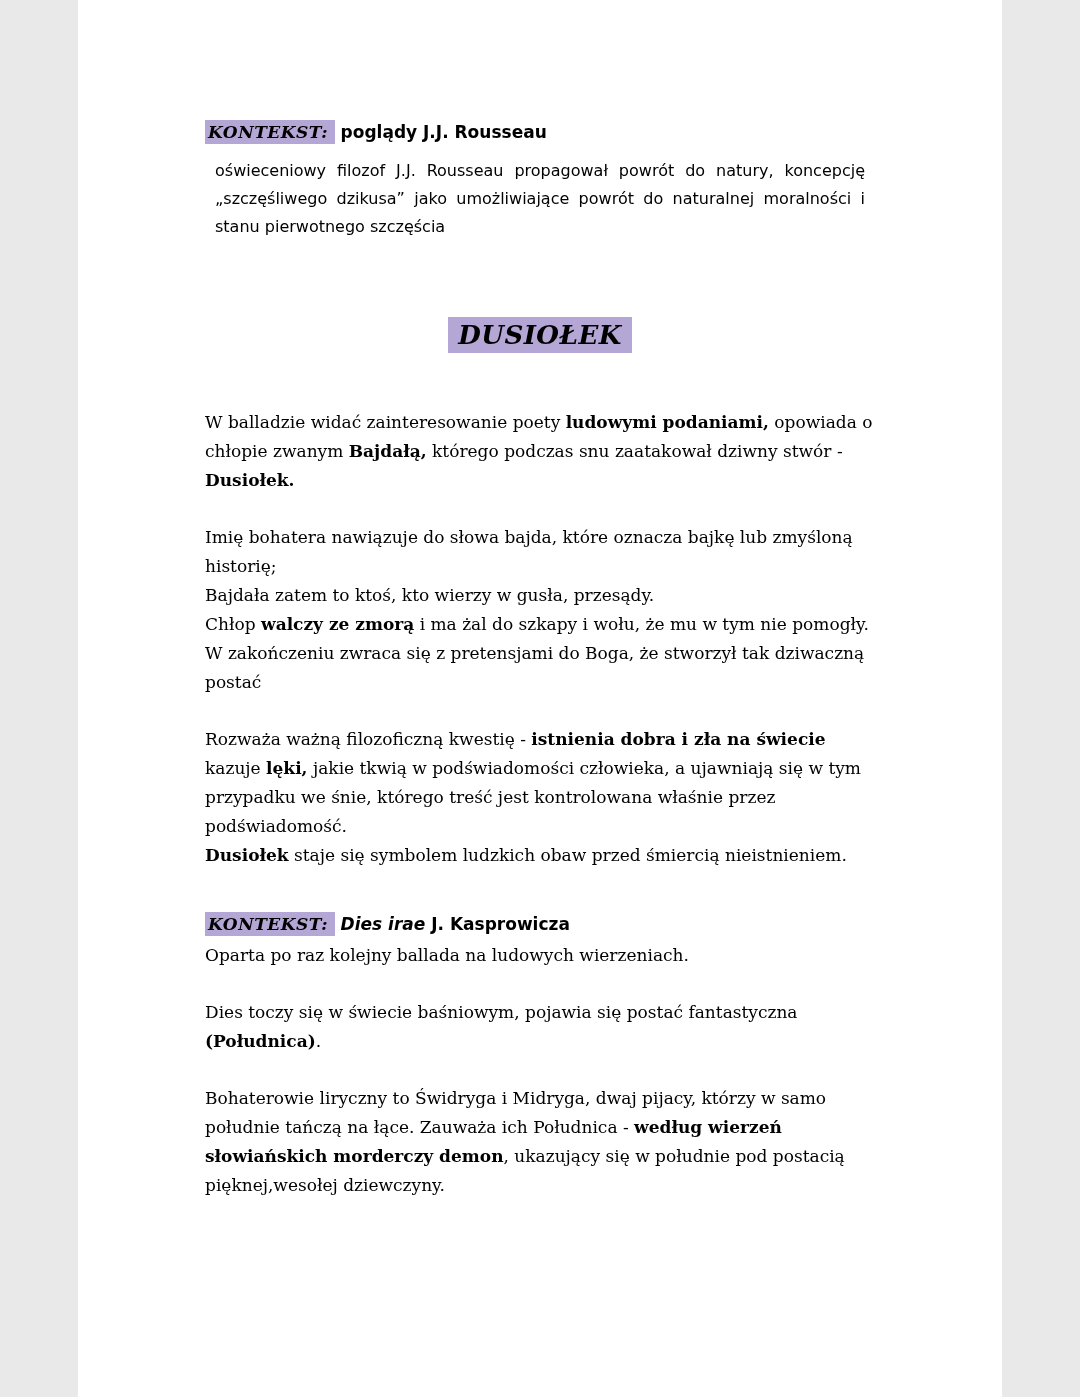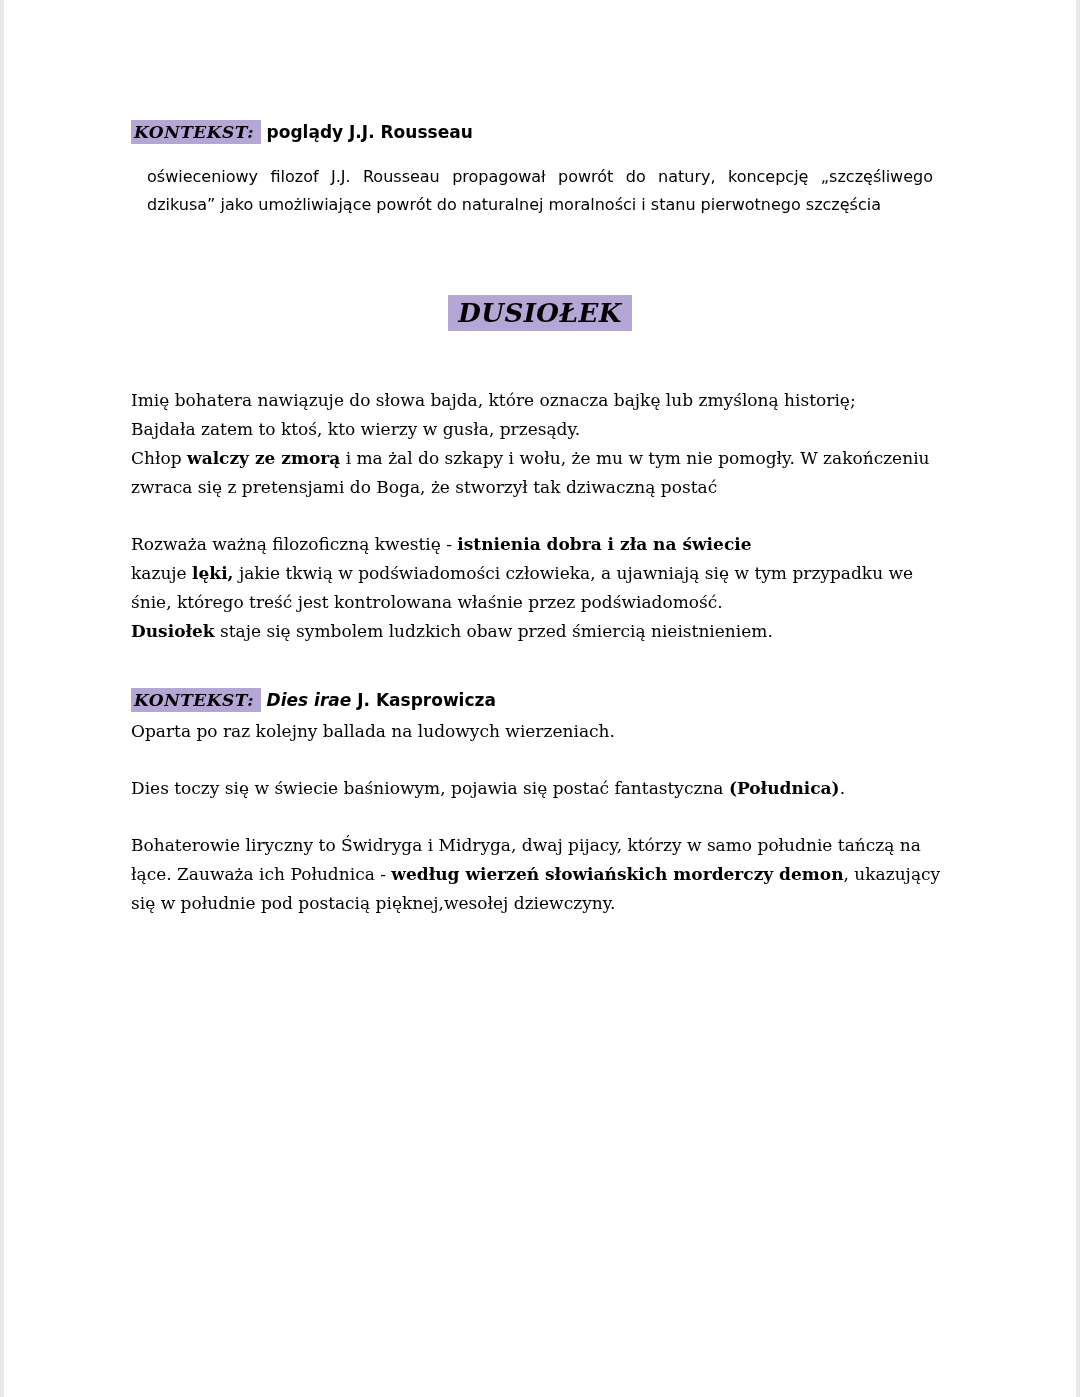--- a/index.html
+++ b/index.html
@@ -1,35 +1,35 @@
 <!DOCTYPE html>
 <html style="--hl: #b4a7d6;"><head>
 <meta charset="utf-8">
 <style>
   :root { --hl: #b4a7d6; }
   * { box-sizing: border-box; }
   html, body { margin: 0; padding: 0; background: #e9e9e9; }
   .page {
-    width: 1072px;
+    width: 924px;
     height: 1397px;
     margin: 0 auto;
     background: #ffffff;
     padding: 118px 127px 28px 127px;
     overflow: hidden;
   }
   .block { margin: 0; }
   .block:first-child { margin-top: 0 !important; }
 
   .t-context-title {
     margin: 40px 0 2px 0;
     font-size: 17px;
     line-height: 29px;
   }
   .t-context-body {
-    margin: 16px;
+    margin: 10px;
     font-size: 16px;
     line-height: 28px;
     text-align: justify;
   }
   .t-heading {
     margin: 76px 0 54px 0;
     text-align: center;
     font-size: 26px;
     line-height: 36px;
   }
@@ -58,19 +58,20 @@
   }
   .t-heading .hl { padding: 3px 10px; }
 </style>
 </head>
 <body>
 
 <div class="page">
     <div class="block t-context-title"><span class="run f-fancy hl">KONTEKST:</span><span class="run f-sans"> </span><span class="run f-sans b">poglądy J.J. Rousseau</span></div>
     <div class="block t-context-body"><span class="run f-sans">oświeceniowy filozof J.J. Rousseau propagował powrót do natury, koncepcję „szczęśliwego dzikusa” jako umożliwiające powrót do naturalnej moralności i stanu pierwotnego szczęścia</span></div>
     <div class="block t-heading"><span class="run f-fancy hl">DUSIOŁEK</span></div>
+    <div class="block t-paragraph"><span class="run f-serif">W balladzie widać zainteresowanie poety </span><span class="run f-serif b">ludowymi podaniami,</span><span class="run f-serif"> opowiada o chłopie zwanym </span><span class="run f-serif b">Bajdałą,</span><span class="run f-serif"> którego podczas snu zaatakował dziwny stwór - </span><span class="run f-serif b">Dusiołek.</span></div>
     <div class="block t-paragraph"><span class="run f-serif">Imię bohatera nawiązuje do słowa bajda, które oznacza bajkę lub zmyśloną historię;</span><br><span class="run f-serif">Bajdała zatem to ktoś, kto wierzy w gusła, przesądy.</span><br><span class="run f-serif">Chłop </span><span class="run f-serif b">walczy ze zmorą</span><span class="run f-serif"> i ma żal do szkapy i wołu, że mu w tym nie pomogły. W zakończeniu zwraca się z pretensjami do Boga, że stworzył tak dziwaczną postać</span></div>
     <div class="block t-paragraph"><span class="run f-serif">Rozważa ważną filozoficzną kwestię - </span><span class="run f-serif b">istnienia dobra i zła na świecie</span><br><span class="run f-serif">kazuje </span><span class="run f-serif b">lęki,</span><span class="run f-serif"> jakie tkwią w podświadomości człowieka, a ujawniają się w tym przypadku we śnie, którego treść jest kontrolowana właśnie przez podświadomość.</span><br><span class="run f-serif b">Dusiołek</span><span class="run f-serif"> staje się symbolem ludzkich obaw przed śmiercią nieistnieniem.</span></div>
     <div class="block t-context-title"><span class="run f-fancy hl">KONTEKST:</span><span class="run f-sans"> </span><span class="run f-sans b i">Dies irae</span><span class="run f-sans b"> J. Kasprowicza</span></div>
     <div class="block t-paragraph"><span class="run f-serif">Oparta po raz kolejny ballada na ludowych wierzeniach.</span></div>
     <div class="block t-paragraph"><span class="run f-serif">Dies toczy się w świecie baśniowym, pojawia się postać fantastyczna </span><span class="run f-serif b">(Południca)</span><span class="run f-serif">.</span></div>
     <div class="block t-paragraph"><span class="run f-serif">Bohaterowie liryczny to Świdryga i Midryga, dwaj pijacy, którzy w samo południe tańczą na łące. Zauważa ich Południca - </span><span class="run f-serif b">według wierzeń słowiańskich morderczy demon</span><span class="run f-serif">, ukazujący się w południe pod postacią pięknej,wesołej dziewczyny.</span></div>
   </div>
 
 </body></html>

